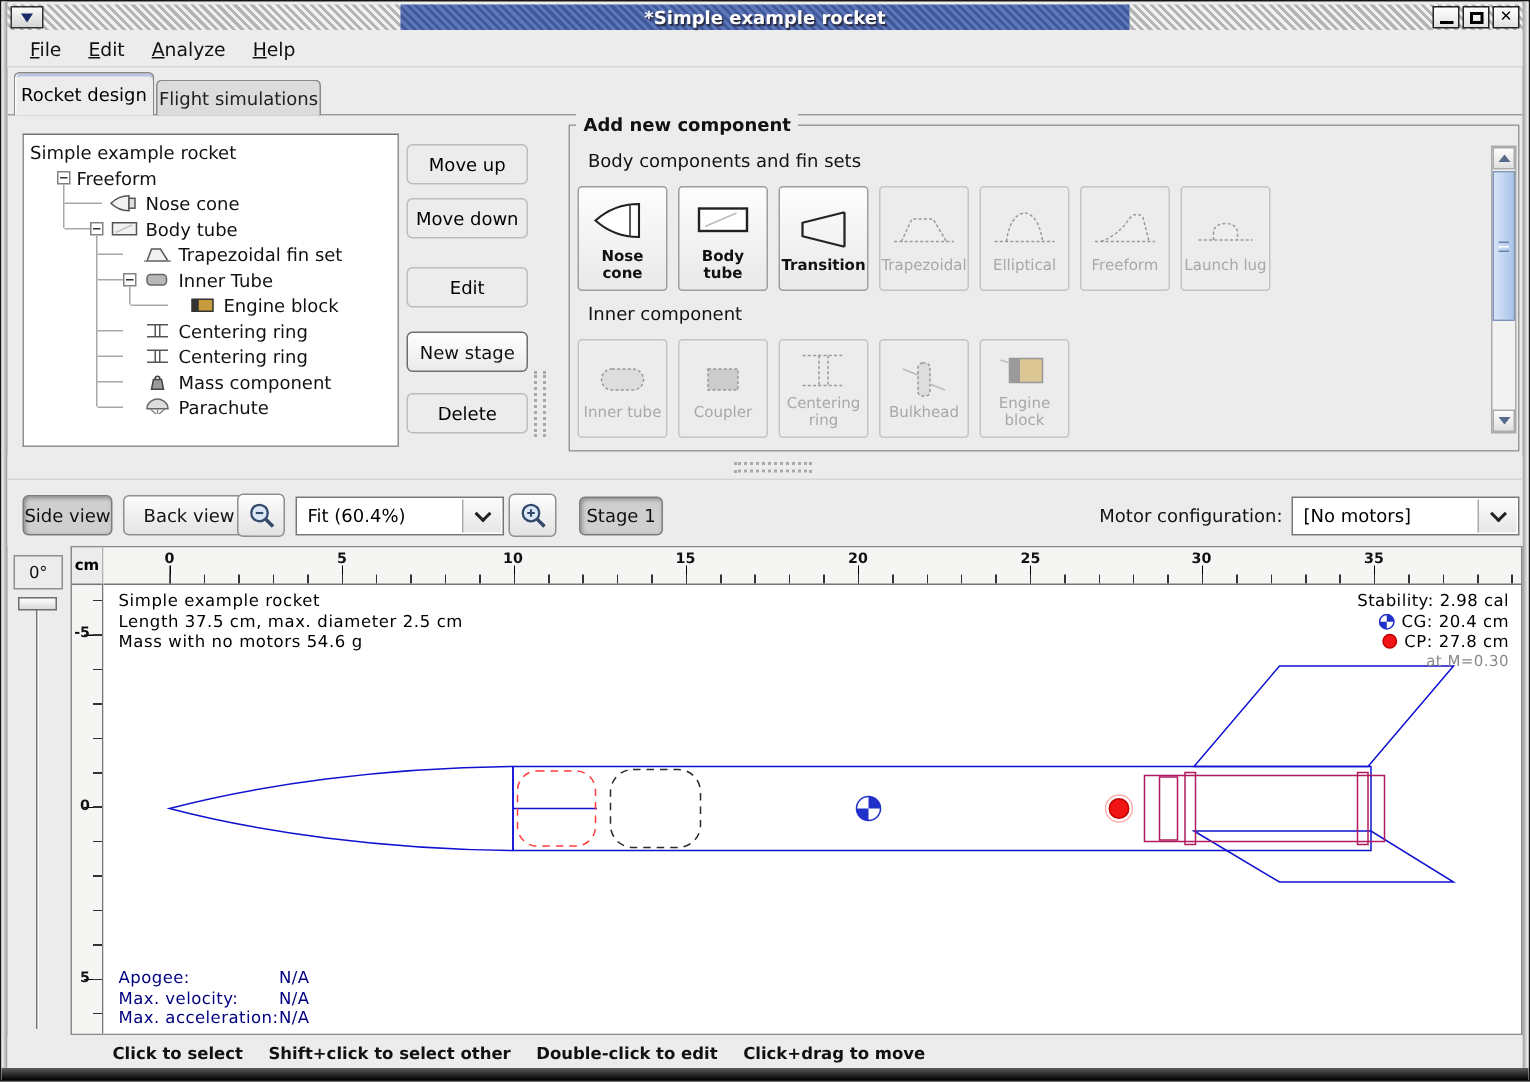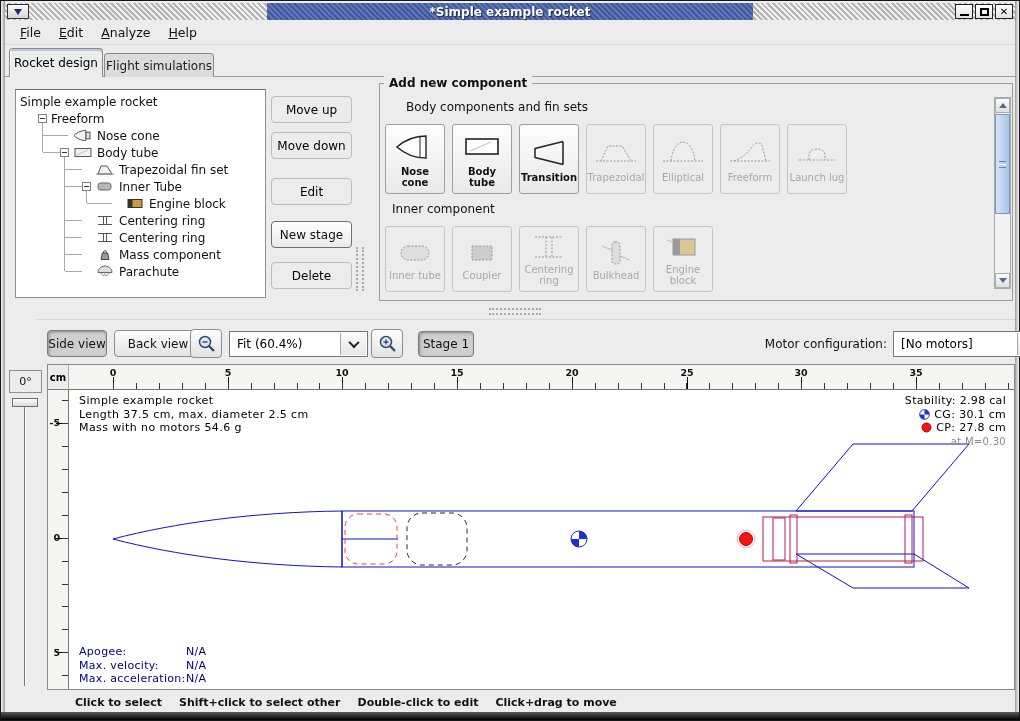--- a/index.html
+++ b/index.html
@@ -78,21 +78,21 @@
   .tri-down { width:0; height:0; border-left:4px solid transparent; border-right:4px solid transparent; border-top:5px solid #56698a; }
   .sb-thumb { position:absolute; left:0; top:16px; width:15px; height:100px; border:1px solid #7e96b8;
     background:linear-gradient(90deg,#d7e4f8,#aac4e8); display:flex; align-items:center; justify-content:center; }
   .sb-grip { width:7px; height:7px; border-top:1px solid #6a82a6; border-bottom:1px solid #6a82a6; background:linear-gradient(#fff,#fff) center/7px 1px no-repeat; }
 
   
   .hsplit { position:absolute; left:4px; right:4px; top:302px; height:16px; background:#ececec; z-index:2; }
   .hgrip { position:absolute; left:484px; top:5px; width:52px; height:7px; border-top:2px dotted #a9a9a9; border-bottom:2px dotted #a9a9a9; }
 
   
-  .toolbar { position:absolute; left:4px; right:4px; top:318px; height:45px; background:#ececec; border-top:1px solid #d5d5d5; z-index:2;margin-left:32px; }
+  .toolbar { position:absolute; left:4px; right:4px; top:318px; height:45px; background:#ececec; border-top:1px solid #d5d5d5; z-index:2; }
   .tb-btn { position:absolute; height:27px; border:1px solid #8f8f8f; border-radius:4px; font-size:12px; color:#111;
     background:linear-gradient(#fdfdfd,#e3e3e3); display:flex; align-items:center; justify-content:center; }
   .tb-btn.pressed { background:#cfcfcf; box-shadow:inset 1px 1px 3px rgba(0,0,0,.35); border-color:#7d7d7d; }
   .combo { position:absolute; height:26px; background:#fff; border:1px solid #767676; font-size:12px; color:#000;
     display:flex; align-items:center; padding-left:7px; }
   .combo-arrow { position:absolute; right:1px; top:1px; bottom:1px; width:26px; background:linear-gradient(#fbfbfb,#e6e6e6);
     border-left:1px solid #aaa; display:flex; align-items:center; justify-content:center; }
   .chev { width:8px; height:8px; border-right:2px solid #222; border-bottom:2px solid #222; transform:rotate(45deg) translate(-1px,-1px); }
   .tb-label { position:absolute; font-size:12px; color:#111; }
 
@@ -287,21 +287,21 @@
   <div class="act-btn enabled" style="top:220px;">
       <span>New stage</span>
     </div>
   <div class="act-btn disabled" style="top:261px;">
       <span>Delete</span>
     </div>
   <div class="vgrip"></div>
 
   <div class="group">
     <span class="group-legend">Add new component</span>
-    <span class="section-label" style="left:12px;top:16px;margin-left:14px;">Body components and fin sets</span>
+    <span class="section-label" style="left:12px;top:16px;">Body components and fin sets</span>
 
     <div class="comp-btn" style="left:5px;top:40px;">
       <svg width="44" height="34" viewBox="0 0 44 34">
           <path d="M4,17 C14,8 24,6 33,6 L33,28 C24,28 14,26 4,17 Z" fill="#fff" stroke="#222" stroke-width="1.4"></path>
           <line x1="27" y1="7" x2="27" y2="27" stroke="#222"></line>
         </svg>
       <div class="clabel">Nose cone</div>
     </div>
     <div class="comp-btn" style="left:72px;top:40px;">
       <svg width="44" height="34" viewBox="0 0 44 34">
@@ -509,21 +509,21 @@
           <span>Stability:</span>
           <span>2.98 cal</span>
         </div>
       <div class="row">
         <svg width="11" height="11" viewBox="0 0 11 11">
             <circle cx="5.5" cy="5.5" r="4.8" fill="#fff" stroke="#2030c8"></circle>
             <path d="M5.5,5.5 L5.5,0.7 A4.8,4.8 0 0 1 10.3,5.5 Z" fill="#2030c8"></path>
             <path d="M5.5,5.5 L5.5,10.3 A4.8,4.8 0 0 1 0.7,5.5 Z" fill="#2030c8"></path>
           </svg>
         <span>CG:</span>
-          <span>30.1 cm</span>
+          <span>20.4 cm</span>
       </div>
       <div class="row">
         <svg width="11" height="11" viewBox="0 0 11 11">
             <circle cx="5.5" cy="5.5" r="4.5" stroke="#c00000" fill="#f01414"></circle>
           </svg>
         <span>CP:</span>
           <span>27.8 cm</span>
       </div>
       <div class="row cond">
           <span>at M=0.30</span>

